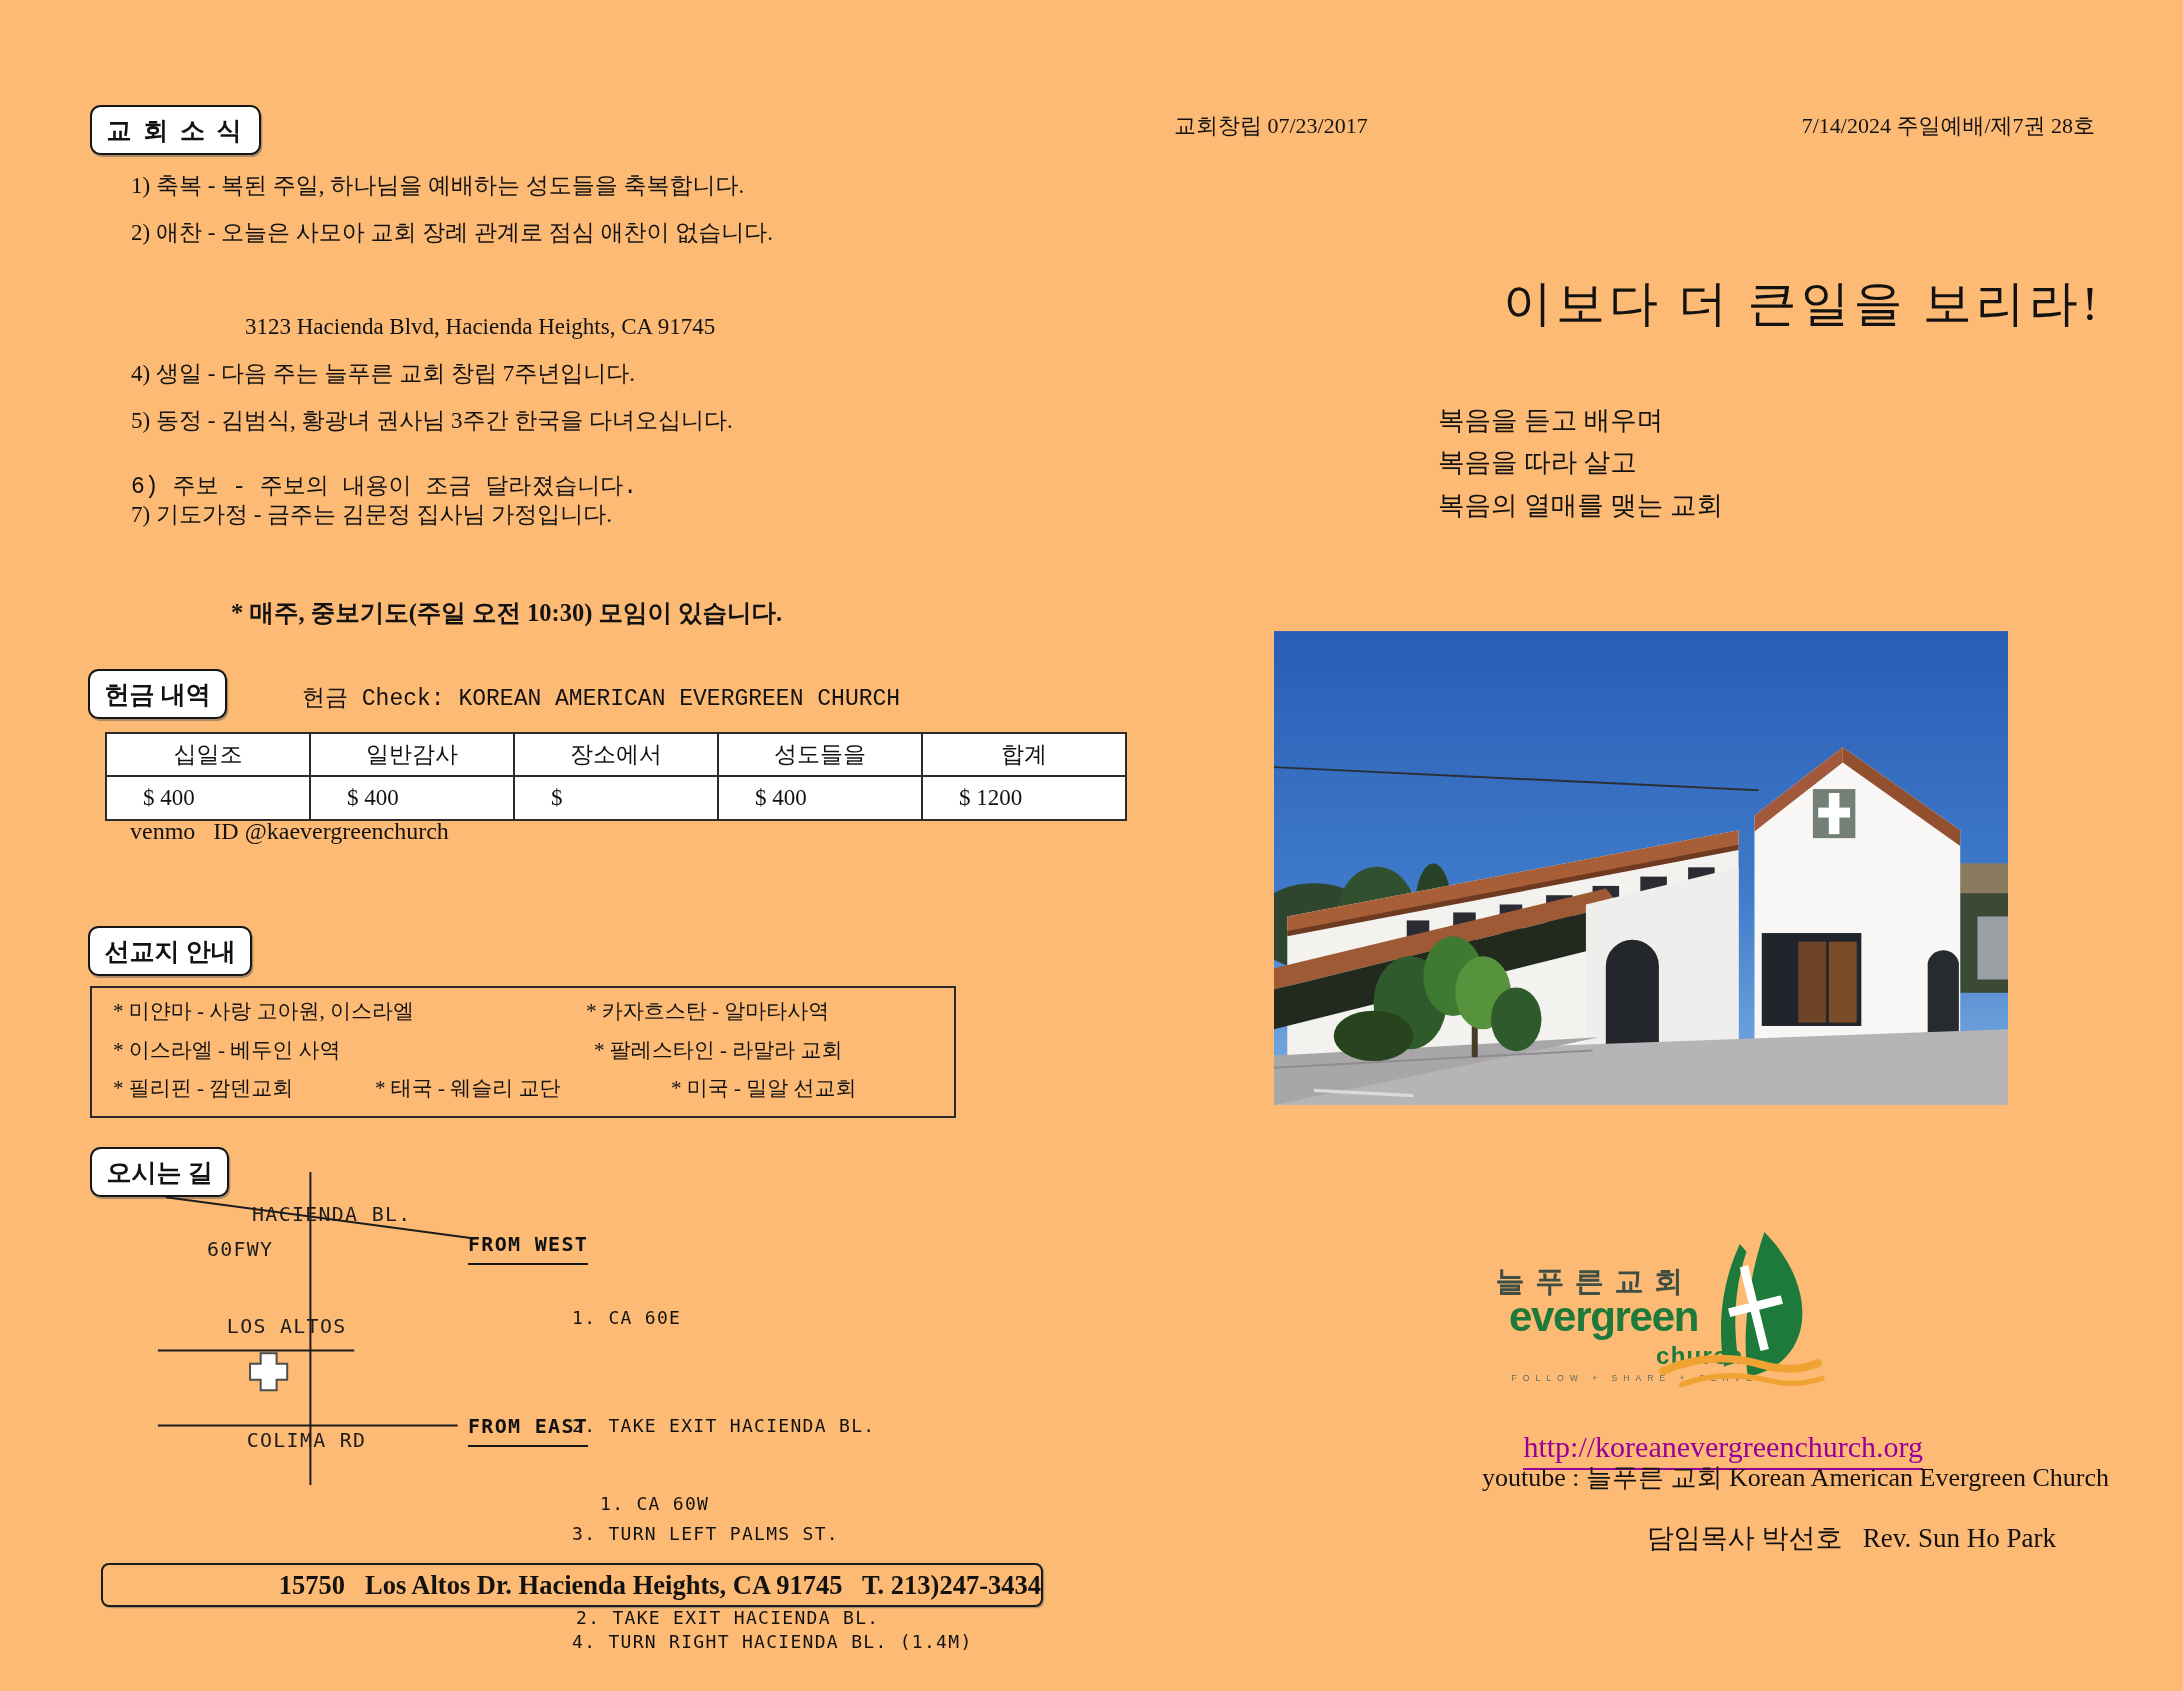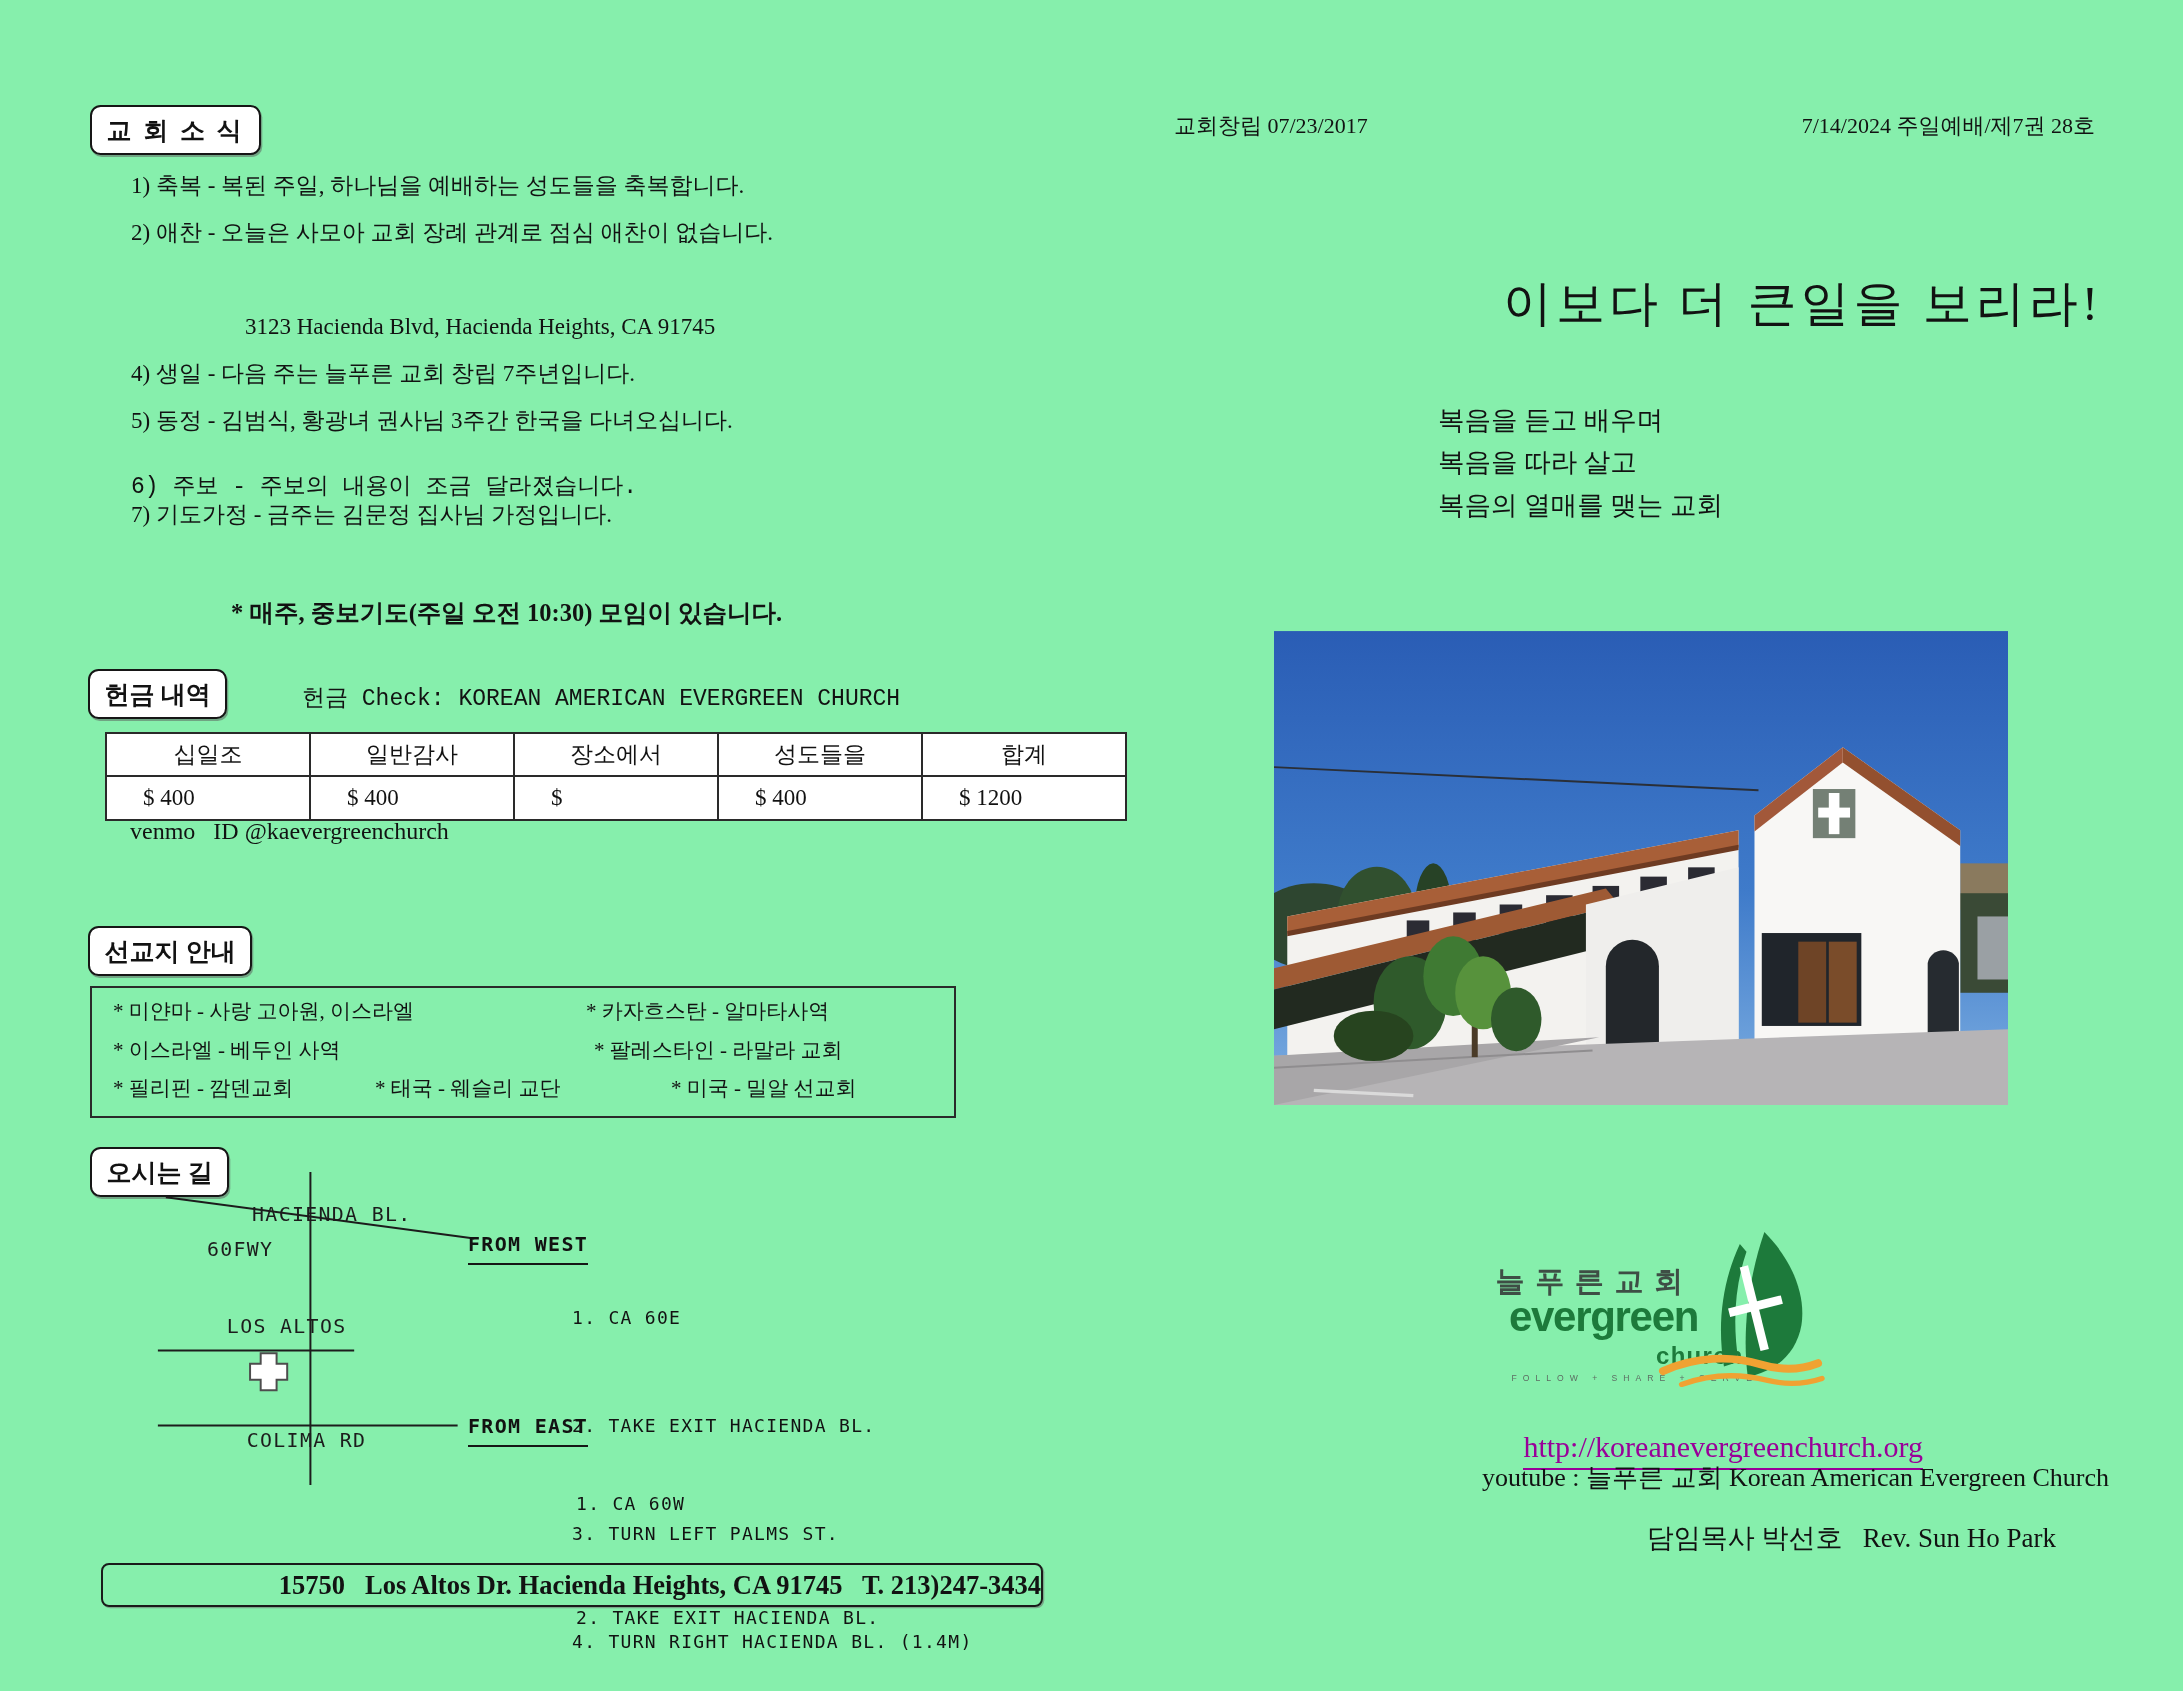--- a/index.html
+++ b/index.html
@@ -1,16 +1,16 @@
 <!DOCTYPE html>
 <html style="font-size:10.6px"><head>
 <meta charset="utf-8">
 <style>
   html,body{margin:0;padding:0;background:#fff;}
-  .page{position:relative;width:2183px;height:1691px;background:#86efac;overflow:hidden;
+  .page{position:relative;width:2183px;height:1691px;background:#fdba74;overflow:hidden;
         font-family:"Liberation Serif","DejaVu Serif",serif;color:#121212;}
   .abs{position:absolute;white-space:pre;}
   .hbox{position:absolute;border:2px solid #161616;border-radius:10.6px;padding:6.6px 14.6px;
         font-weight:bold;font-size:25px;background:#fff;box-shadow:1.3px 2px 0 rgba(90,90,90,.5);}
   .news-line{font-size:23px;line-height:47px;}
   .bold{font-weight:bold;}
   .mono{font-family:"Liberation Mono","DejaVu Sans Mono",monospace;}
   .arch{font-family:"DejaVu Sans Mono","Liberation Mono",monospace;font-size:18px;letter-spacing:1.3px;}
   .arch-label{font-family:"DejaVu Sans Mono","Liberation Mono",monospace;font-size:20px;font-weight:bold;
         letter-spacing:1.3px;border-bottom:2px solid #161616;padding-bottom:6.6px;}
@@ -102,21 +102,21 @@
   <div class="abs arch steps" style="left:572px;top:1228px;">
     <div>1. CA 60E</div>
     <div>2. TAKE EXIT HACIENDA BL.</div>
     <div>3. TURN LEFT PALMS ST.</div>
     <div>4. TURN RIGHT HACIENDA BL. (1.4M)</div>
     
   </div>
 
   <div class="abs arch-label" style="left:468px;top:1414px;">FROM EAST</div>
   <div class="abs arch steps" style="left:576px;top:1409px;line-height:38px;">
-    <div style="height:38px;">1. CA 60W</div>
+    <div style="height:38px;margin-left:24px;">1. CA 60W</div>
     <div style="height:38px;">2. TAKE EXIT HACIENDA BL.</div>
     
     
   </div>
 
   <div class="addr-bar">15750   Los Altos Dr. Hacienda Heights, CA 91745   T. 213)247-3434</div>
 
   <div class="abs" style="left:1174px;top:111px;font-size:22px;">교회창립 07/23/2017</div>
   <div class="abs" style="right:88px;top:111px;font-size:22px;">7/14/2024 주일예배/제7권 28호</div>
 

